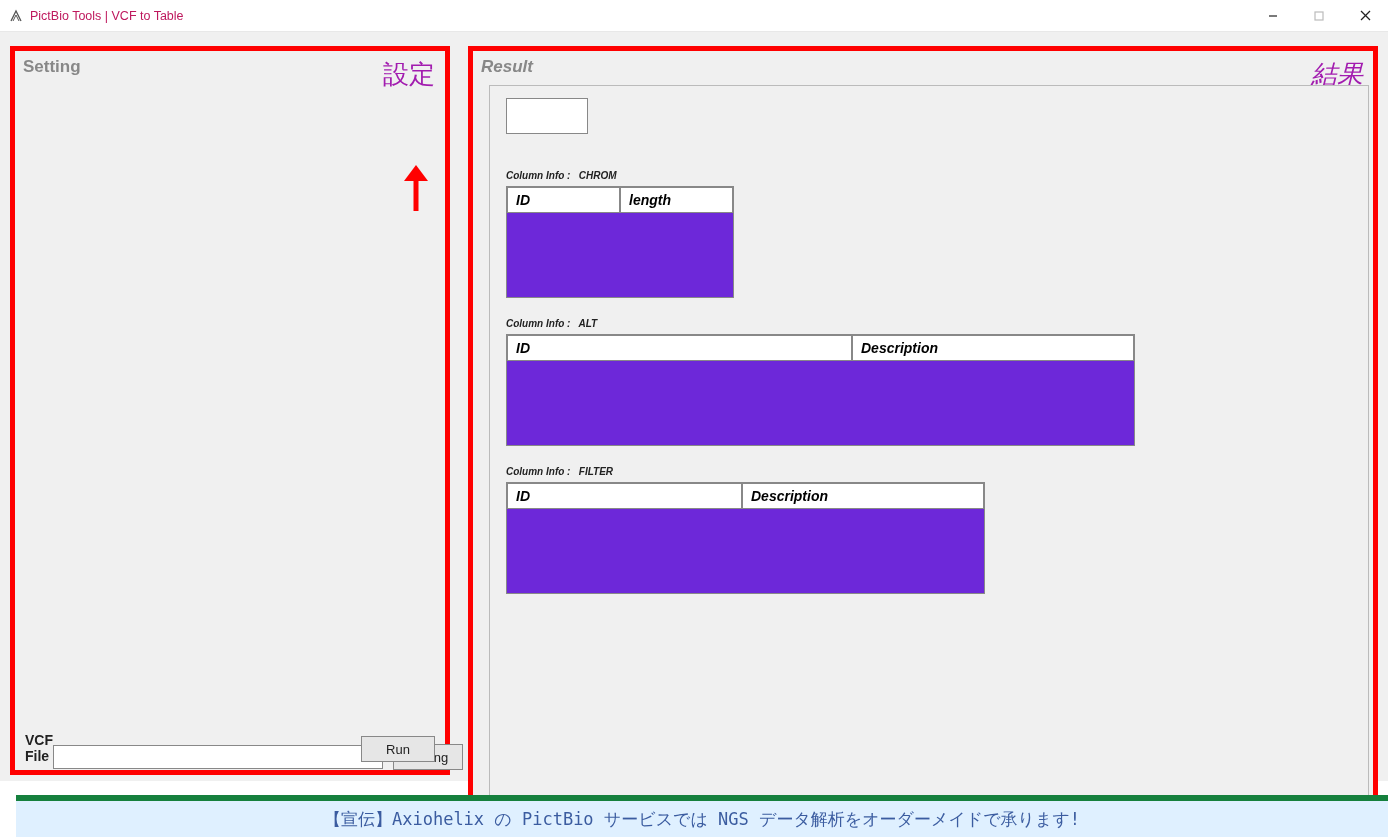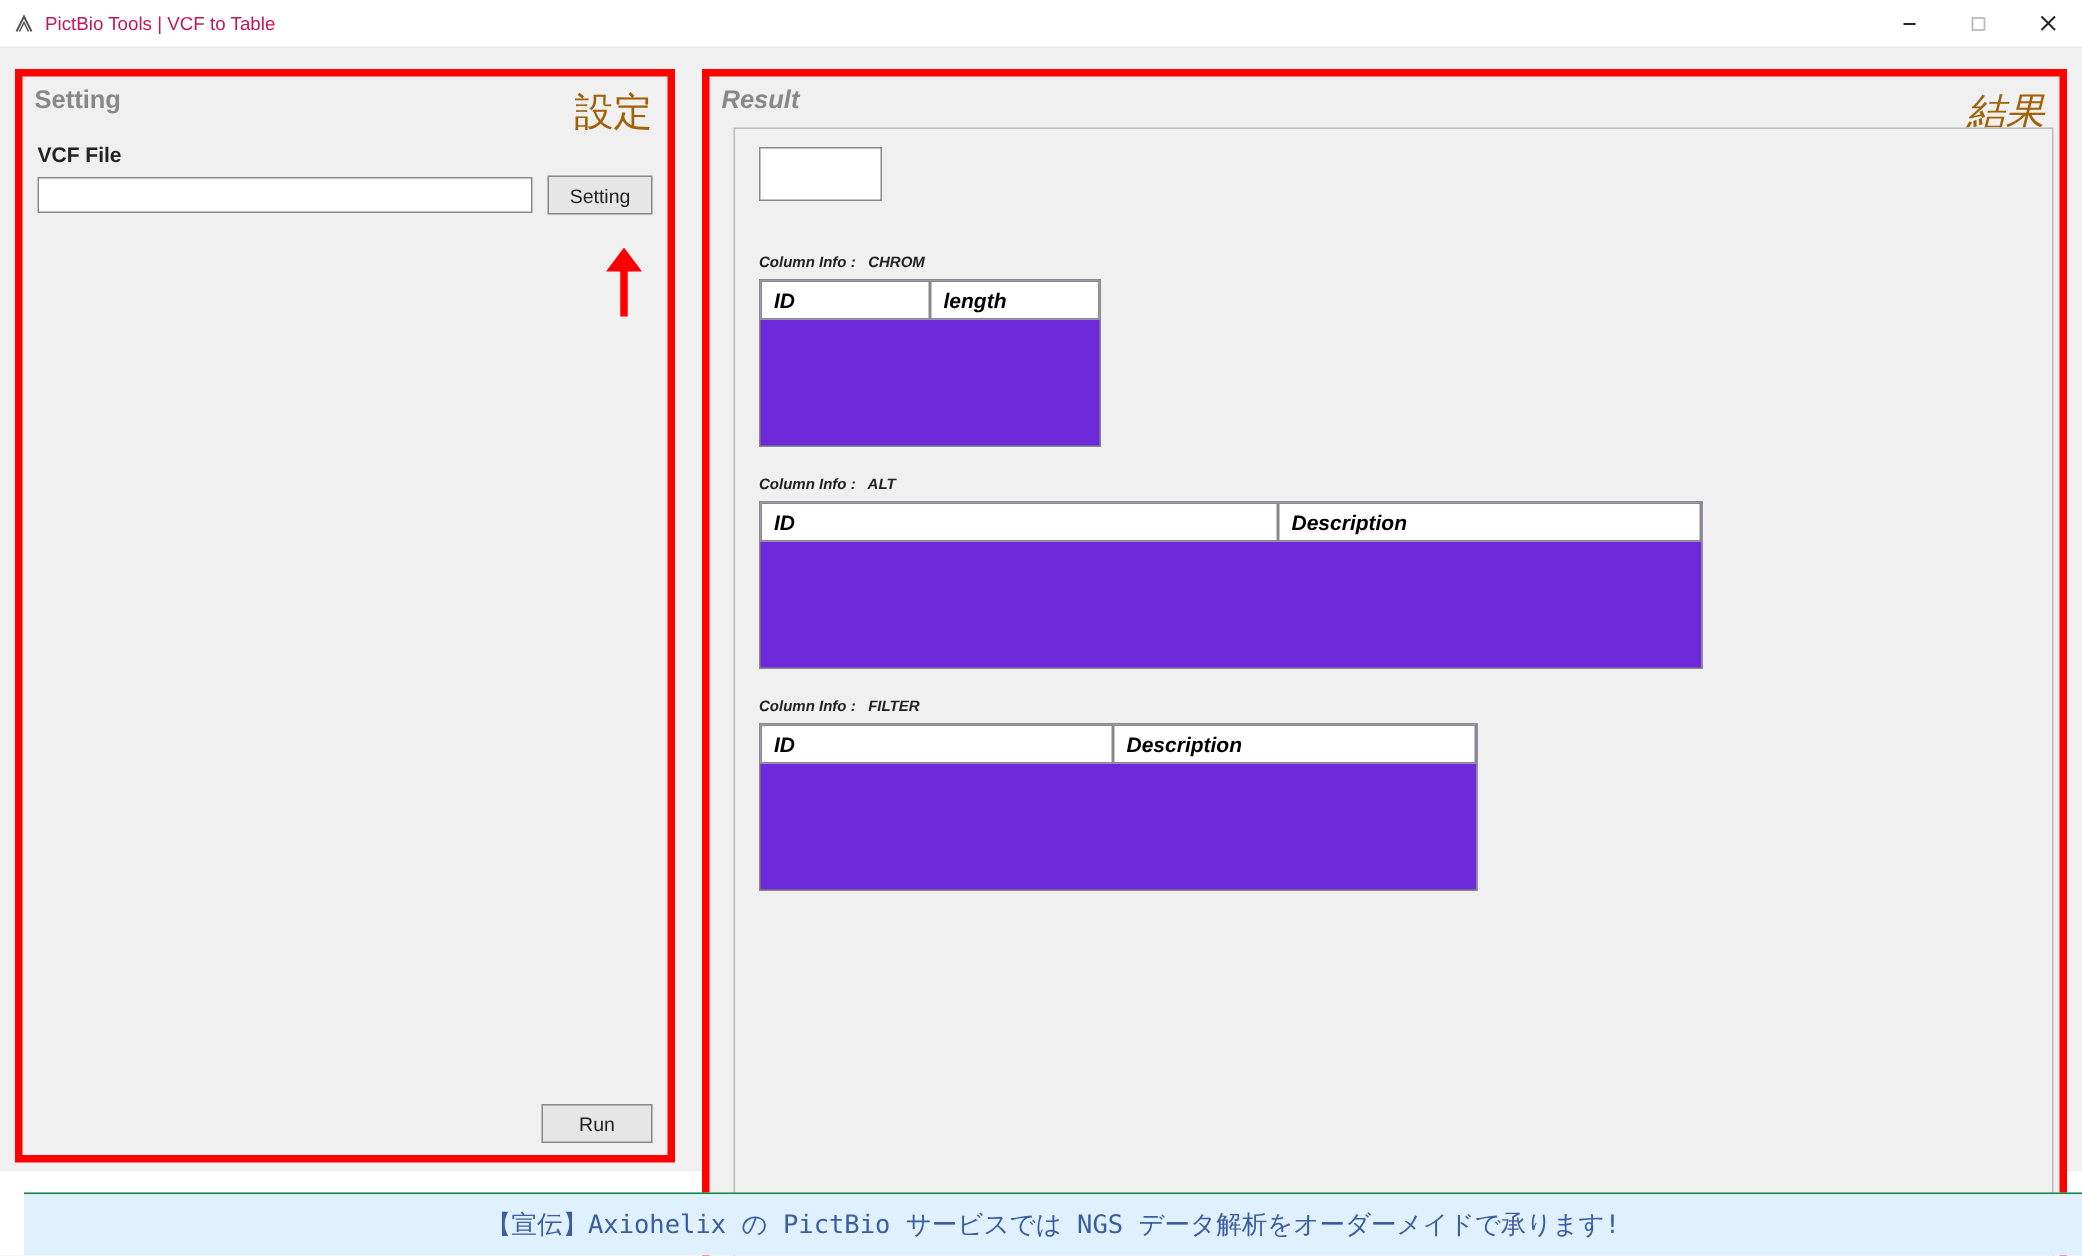--- a/index.html
+++ b/index.html
@@ -70,29 +70,29 @@
 .panel-header {
   font-size: 17px;
   font-weight: bold;
   color: #888;
   padding: 6px 8px 8px 8px;
 }
 .panel-overlay {
   position: absolute;
   top: 6px; right: 10px;
   font-size: 26px;
-  color: #a16207;
+  color: #a21caf;
   font-weight: 500;
 }
 .setting-body {
   padding: 10px 10px 0 10px;
   display: flex;
-  flex-direction: column;
   height: 100%;
   position: relative;
+  align-items: flex-end;
 }
 .field-label {
   font-size: 14px;
   font-weight: bold;
   color: #222;
   margin-bottom: 6px;
 }
 .file-row {
   display: flex;
   gap: 10px;
@@ -187,21 +187,21 @@
   position: absolute;
   left: 16px; right: 0; bottom: 0;
   height: 42px;
   background: #dff0ff;
   display: flex;
   align-items: center;
   justify-content: center;
   font-size: 17px;
   color: #3b5ca0;
   font-family: "MS Gothic","Meiryo",monospace;
-  border-top: 1px solid #15803d;
+  border-top: 6px solid #15803d;
 }
 
 .result-scroll::-webkit-scrollbar { width: 18px; }
 .result-scroll::-webkit-scrollbar-track { background:#f0f0f0; }
 .result-scroll::-webkit-scrollbar-thumb { background:#c8c8c8; border:1px solid #aaa; }
 </style>
 </head>
 <body>
 
 <div class="titlebar">

